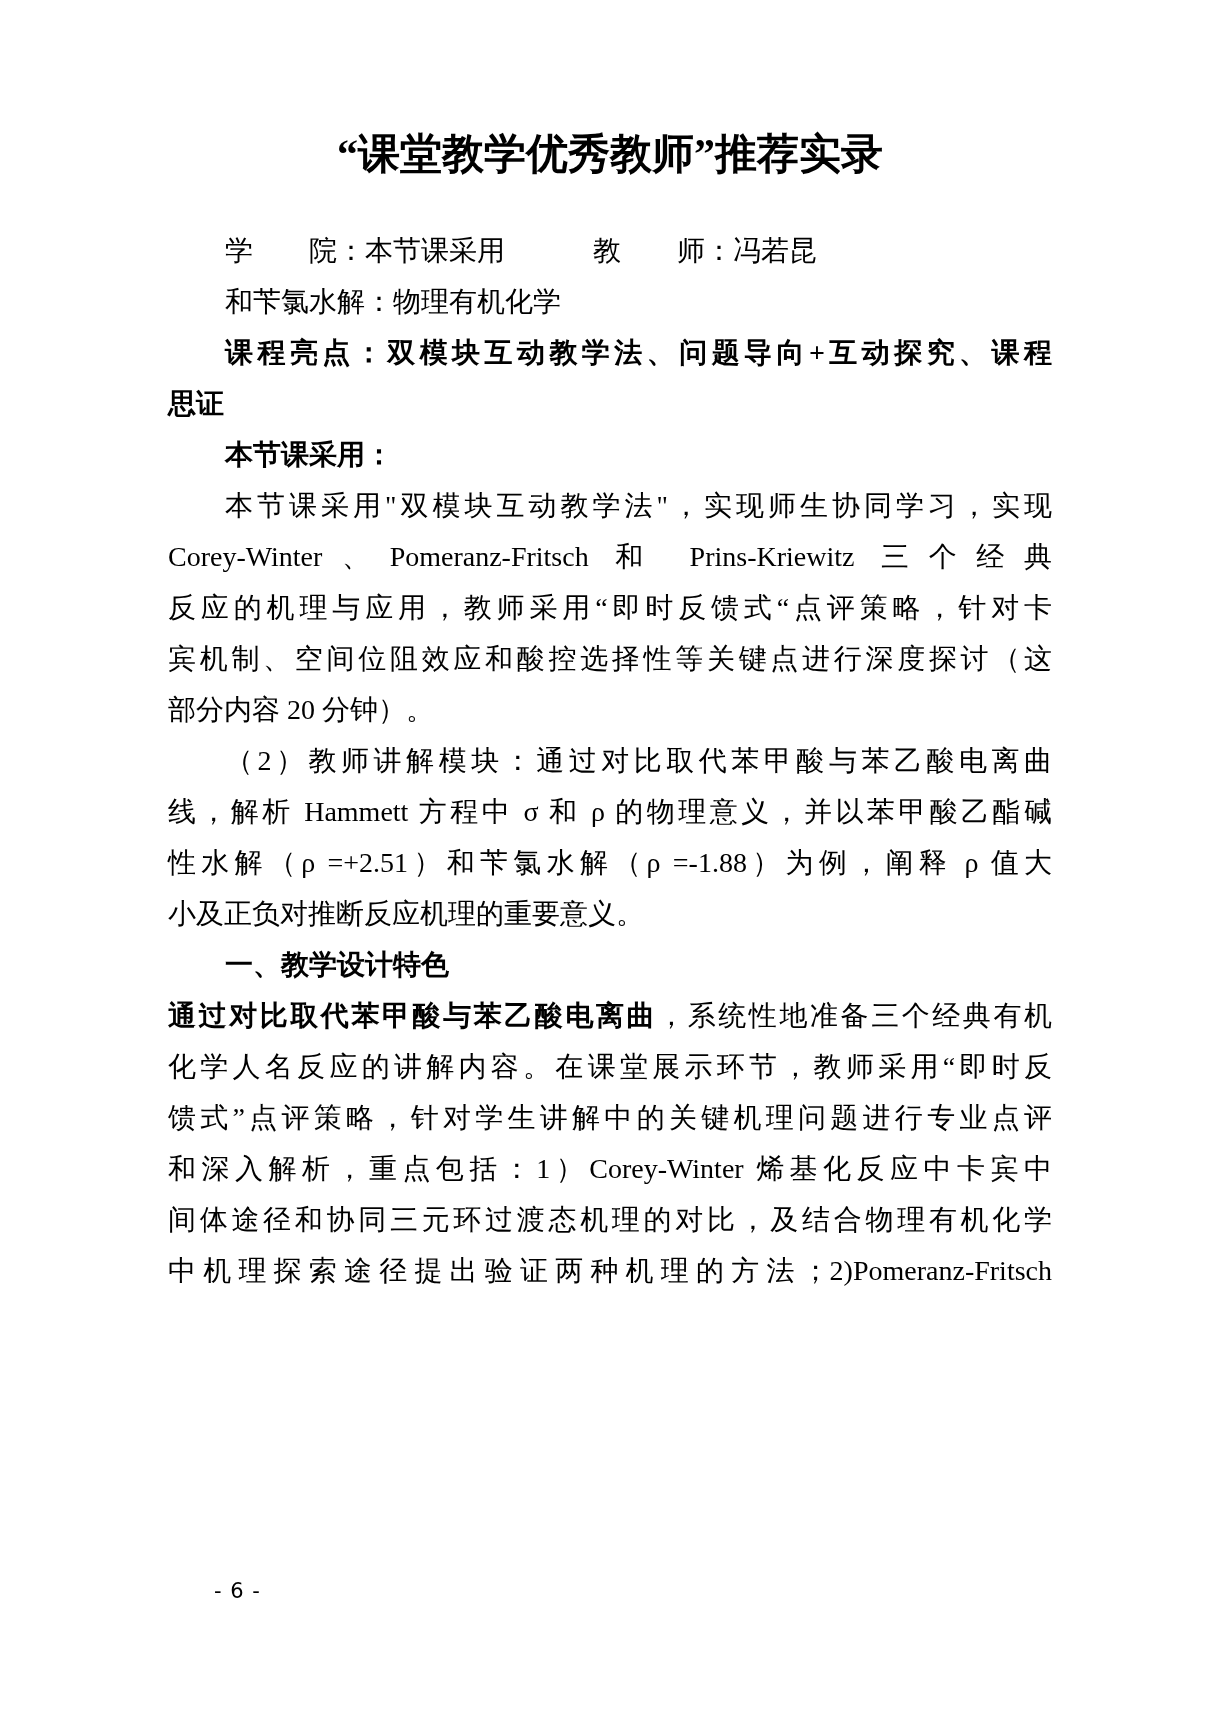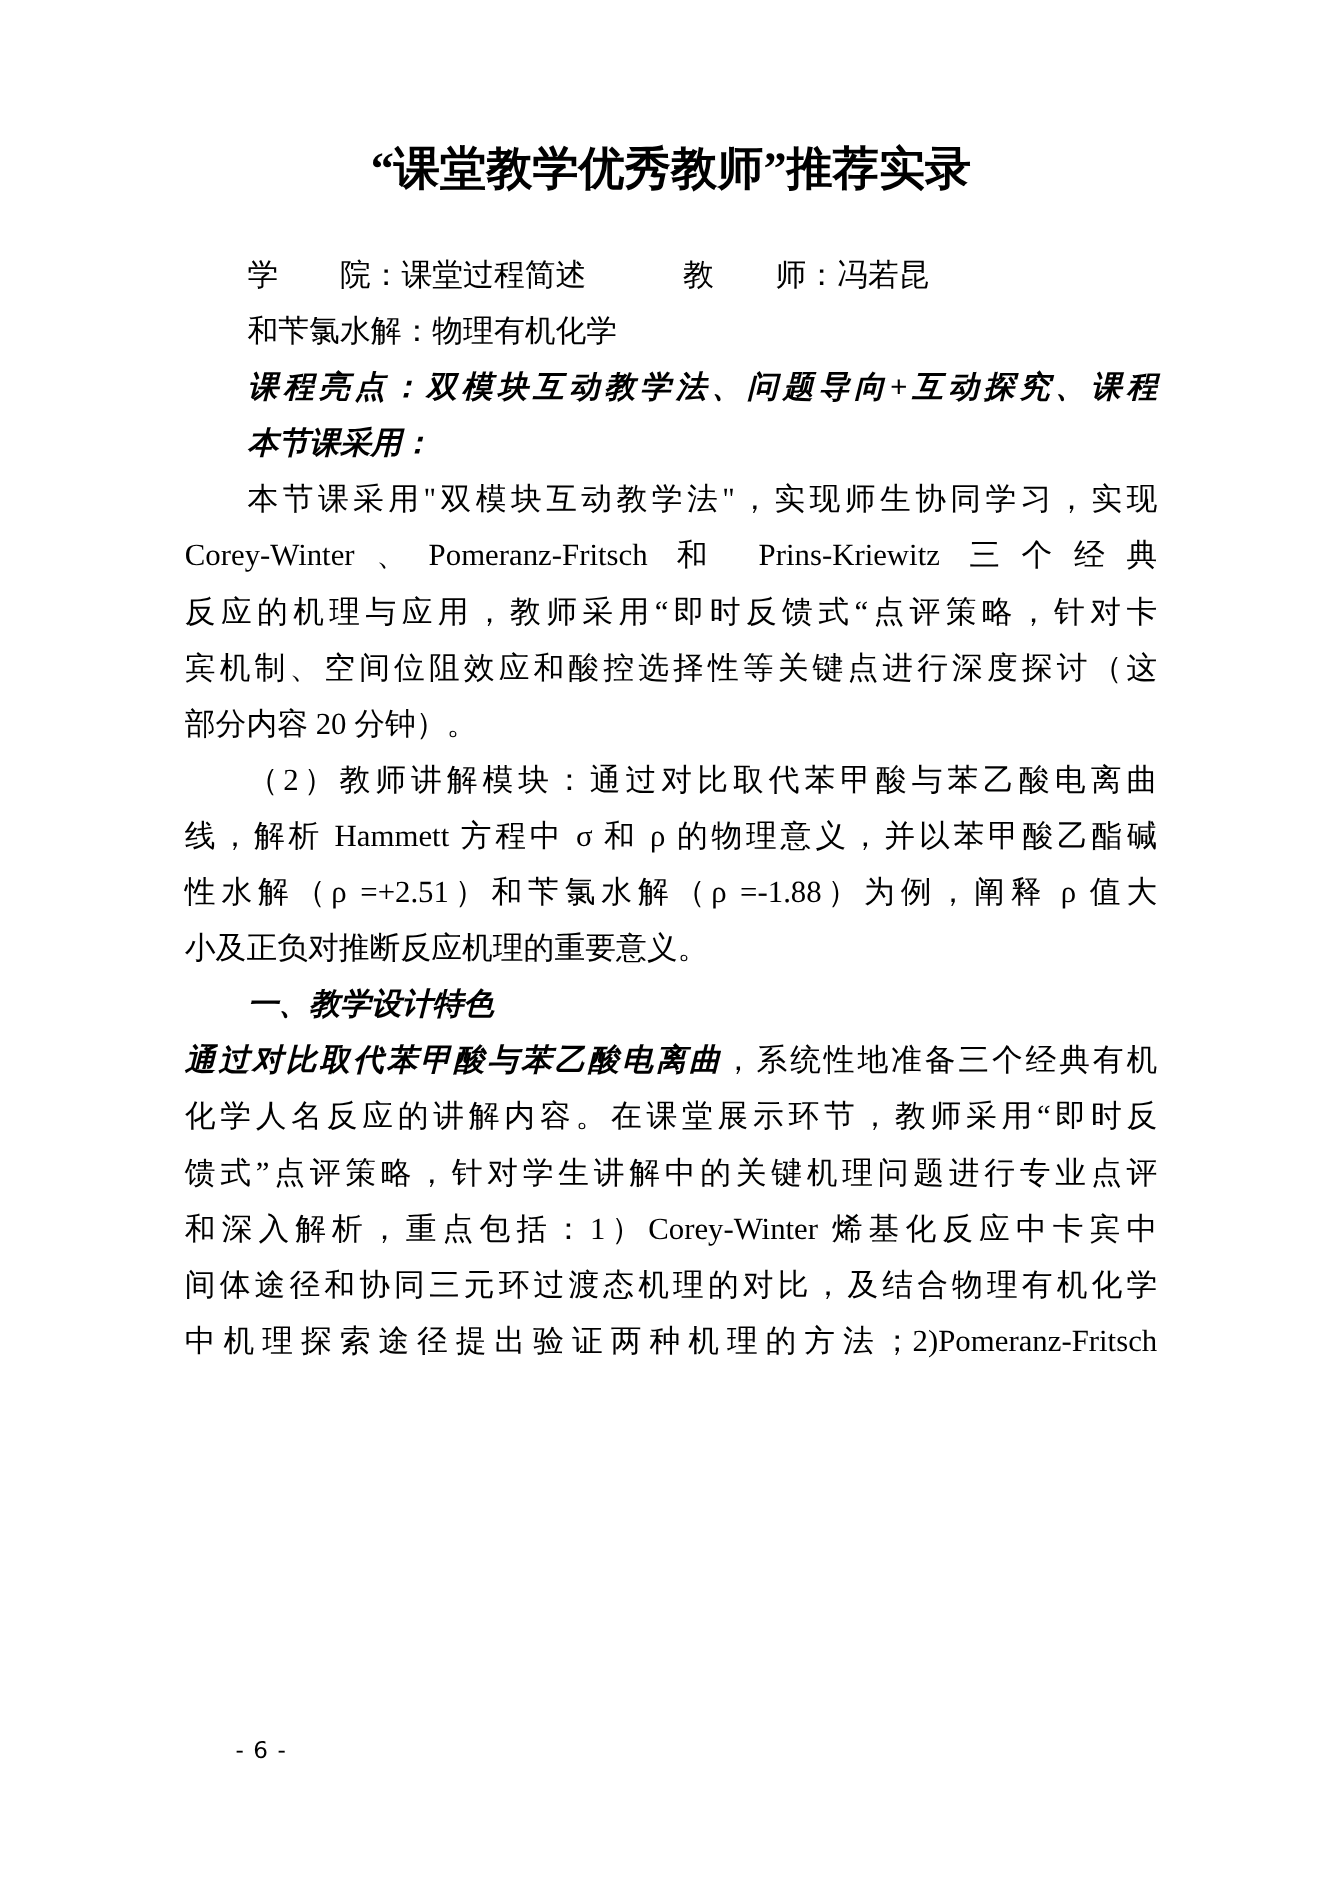--- a/index.html
+++ b/index.html
@@ -38,21 +38,21 @@
     font-size: 28px;
     white-space: nowrap;
   }
   .indent { text-indent: 57px; }
   .j {
     white-space: normal;
     text-align: justify;
     text-align-last: justify;
     text-justify: inter-character;
   }
-  .b { font-weight: bold; font-style: italic; }
+  .b { font-weight: bold; }
   .spacer-3em { display: inline-block; width: 88px; height: 1px; }
   .page-number {
     position: absolute;
     top: 1578px;
     left: 214px;
     font-size: 21px;
     line-height: 26px;
     font-family: "DejaVu Sans", "Liberation Sans", sans-serif;
     letter-spacing: 1px;
   }
@@ -60,31 +60,34 @@
 </head>
 <body>
 
 <div class="page">
 
   <h1 class="title">“课堂教学优秀教师”推荐实录</h1>
 
   <div class="body-block">
 
     <div class="line indent">
-      <span>学　　院：</span><span>课堂过程简述</span><span class="spacer-3em"></span><span>教　　师：</span><span>冯若昆</span>
+      <span>学　　院：</span><span>本节课采用</span><span class="spacer-3em"></span><span>教　　师：</span><span>冯若昆</span>
     </div>
 
     <div class="line indent">
       <span>和苄氯水解：</span><span>物理有机化学</span>
     </div>
 
     <div class="line indent j">
       <span class="b">课程亮点：</span><span class="b">双模块互动教学法、问题导向+互动探究、课程</span>
     </div>
 
+    <div class="line">
+      <span class="b">思证</span>
+    </div>
 
     <div class="line indent">
       <span class="b">本节课采用：</span>
     </div>
 
     <div class="line indent j">本节课采用"双模块互动教学法"，实现师生协同学习，实现</div>
 
     <div class="line j">Corey-Winter、Pomeranz-Fritsch 和 Prins-Kriewitz 三个经典</div>
     <div class="line j">反应的机理与应用，教师采用“即时反馈式“点评策略，针对卡</div>
     <div class="line j">宾机制、空间位阻效应和酸控选择性等关键点进行深度探讨（这</div>

